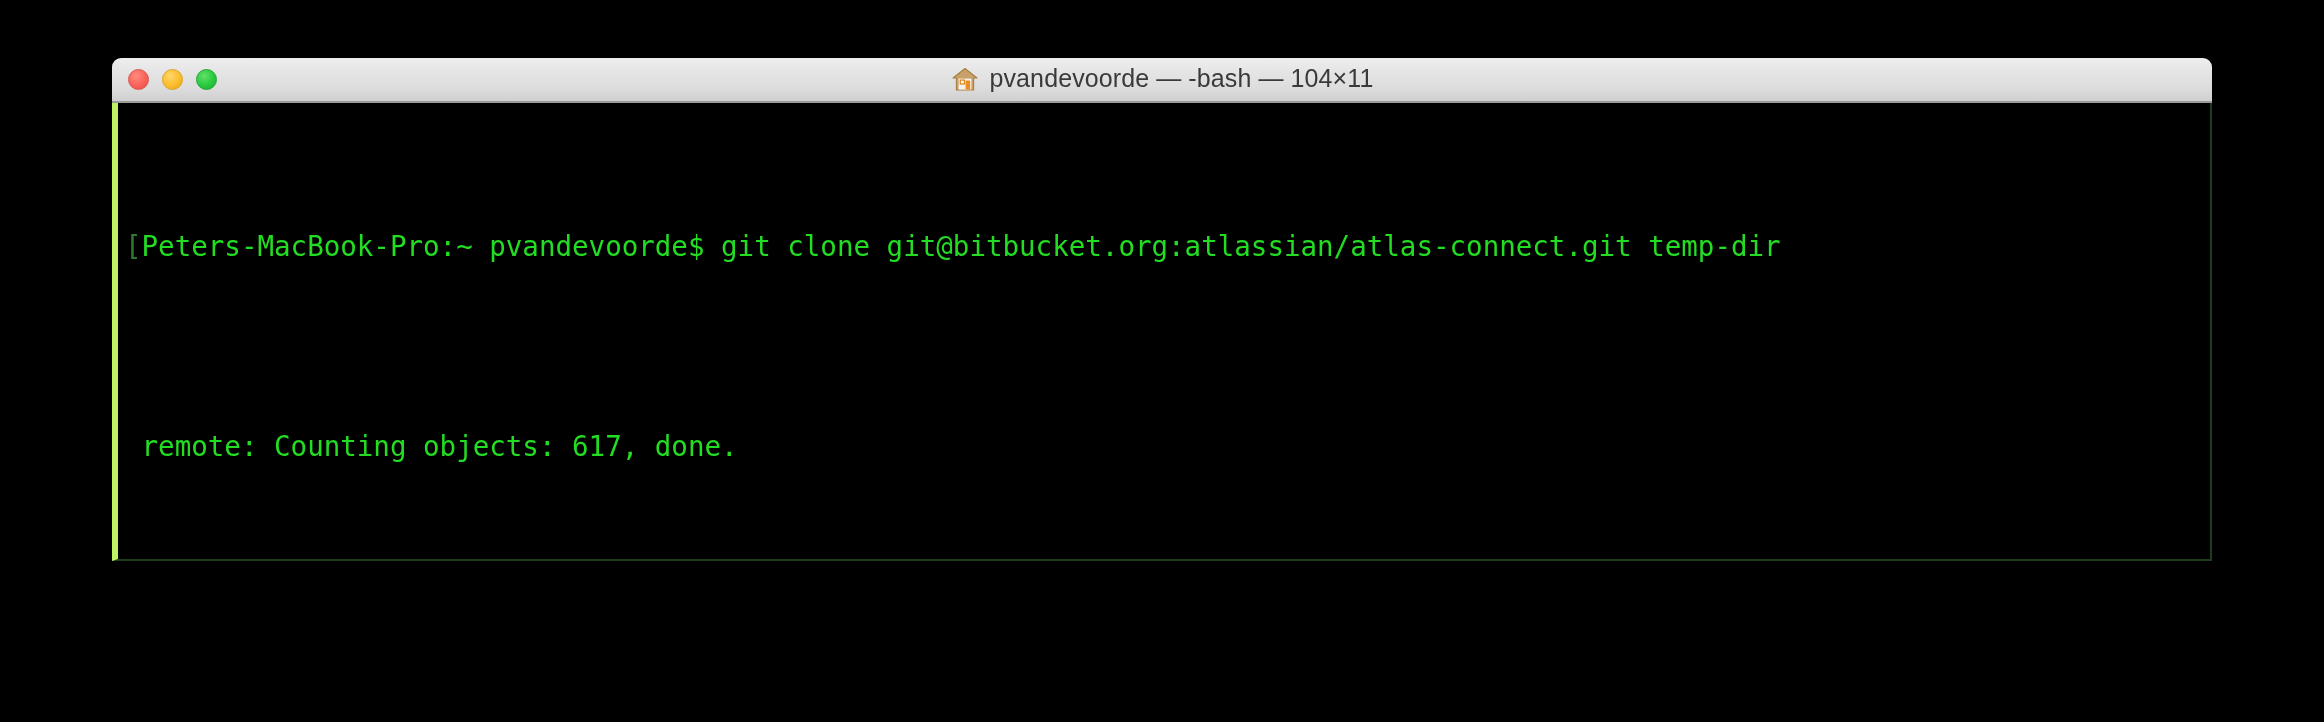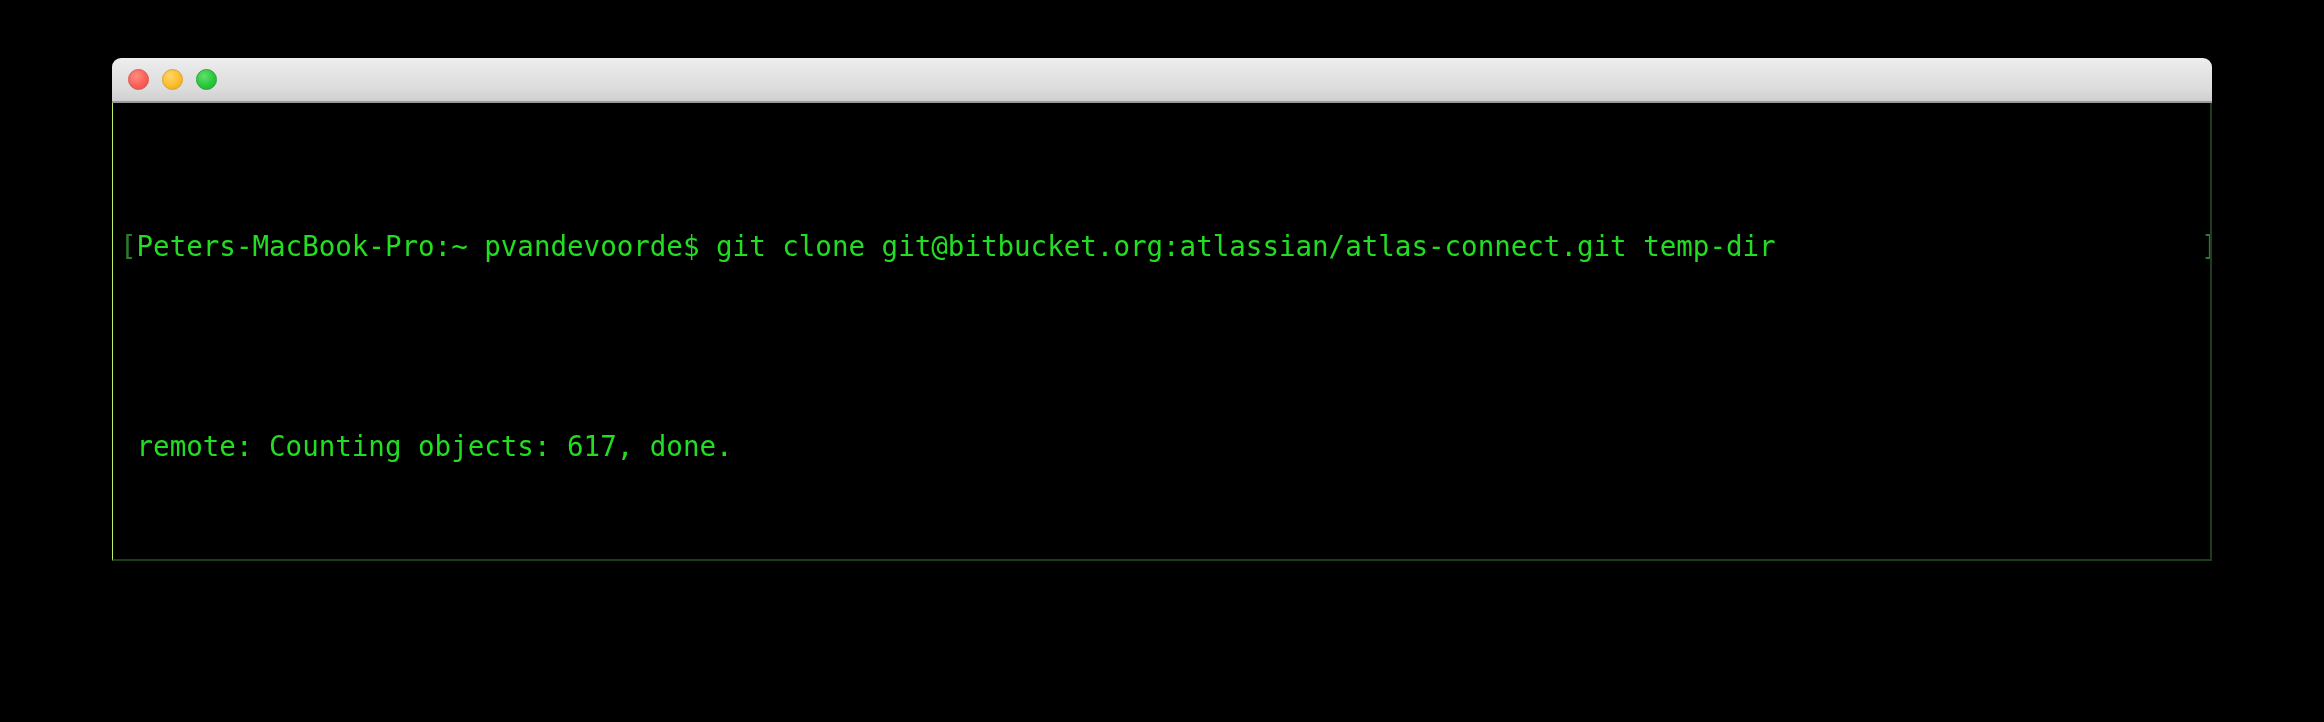--- a/index.html
+++ b/index.html
@@ -95,21 +95,21 @@
     color: #3a3a3a;
     white-space: pre;
     letter-spacing: 0.1px;
   }
 
   
   .terminal-body {
     position: relative;
     height: 458px;
     background: #000000;
-    border-left: 1px solid #bef264;
+    border-left: 6px solid #bef264;
     border-right: 2px solid #1d3d1d;
     border-bottom: 2px solid #1d3d1d;
     box-sizing: border-box;
     overflow: hidden;
   }
 
   .screen {
     position: absolute;
     left: 7px;
     top: 3px;
@@ -147,20 +147,31 @@
   <div class="window">
 
     <div class="titlebar">
 
       <div class="traffic-lights">
         <div class="light close"></div>
         <div class="light minimize"></div>
         <div class="light zoom"></div>
       </div>
 
+      <div class="title-group">
+        <span>
+          <svg class="house-icon" viewBox="0 0 28 26" xmlns="http://www.w3.org/2000/svg">
+            <path d="M14 2.5 L26 12 L22.6 12 L22.6 24 L5.4 24 L5.4 12 L2 12 Z" fill="#c9a06a" stroke="#a8803f" stroke-width="1.1" stroke-linejoin="round"></path>
+            <rect x="7.6" y="12.6" width="12.8" height="11" fill="#f2f2f2"></rect>
+            <rect x="9.3" y="14.1" width="4.1" height="3.9" fill="#ffffff" stroke="#e08a22" stroke-width="1.3"></rect>
+            <rect x="14.6" y="14.6" width="4.6" height="9" fill="#ee8c1e"></rect>
+          </svg>
+        </span>
+        <span class="title-text">pvandevoorde — -bash — 104×11</span>
+      </div>
 
     </div>
 
     <div class="terminal-body">
       <div class="screen">
 
         <div class="line"><span class="bracket">[</span><span>Peters-MacBook-Pro:~ pvandevoorde$ git clone git@bitbucket.org:atlassian/atlas-connect.git temp-dir</span><span class="bracket-right">]</span></div>
 
 
         <div class="line"> <span>remote: Counting objects: 617, done.</span></div>

